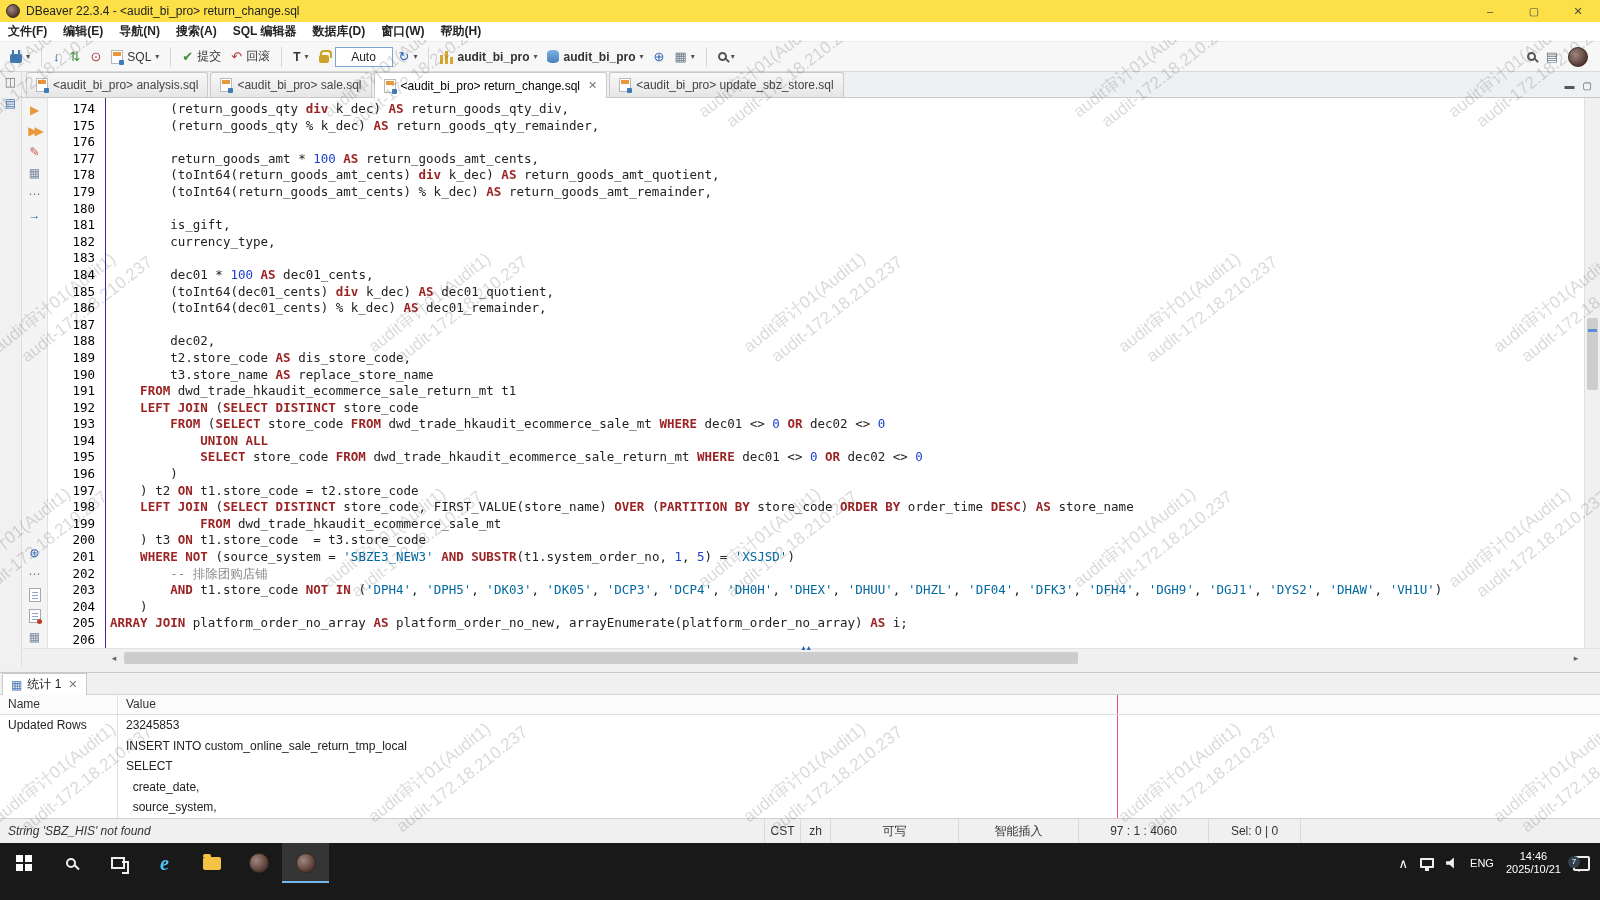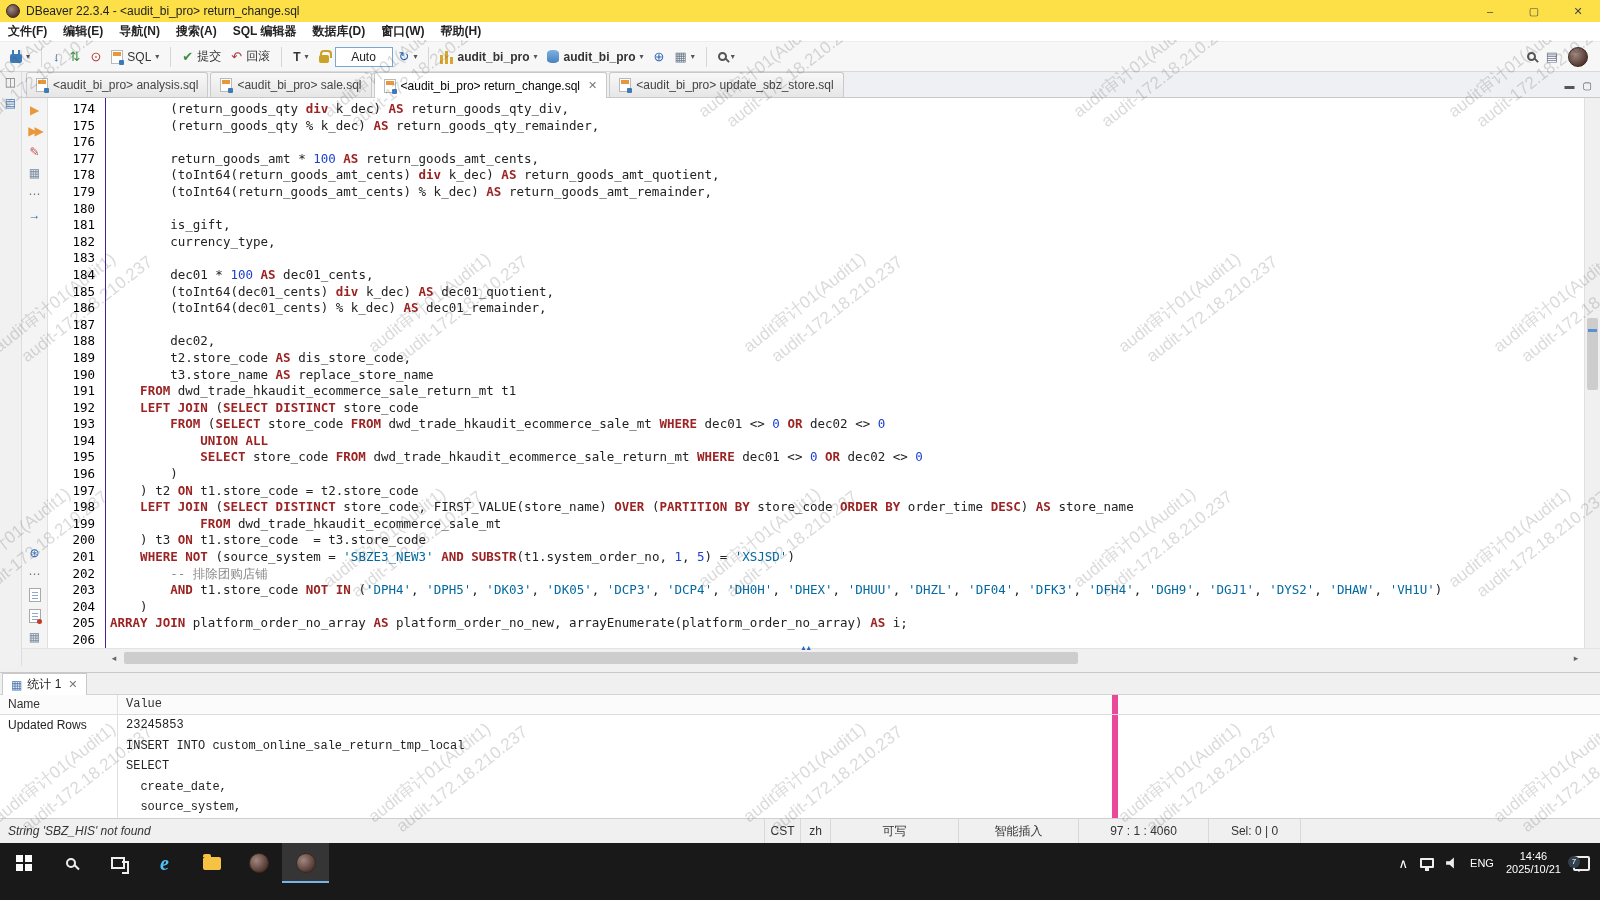--- a/index.html
+++ b/index.html
@@ -85,21 +85,21 @@
 
   
   .panel { height:146px; display:flex; flex-direction:column; background:#fff; border-top:1px solid #c9c9c9; flex:0 0 auto; }
   .paneltabs { height:22px; background:#f0f0f0; border-bottom:1px solid #d4d4d4; display:flex; align-items:flex-end; padding-left:2px; }
   .ptab { height:22px; background:#fff; border:1px solid #c9c9c9; border-bottom:none; display:flex; align-items:center; gap:5px; padding:0 8px; font-size:12px; margin-bottom:-1px; }
   .ptab .x { font-size:11px; color:#777; margin-left:2px; }
   .gridchar { color:#4a78b0; font-size:12px; }
   .ptable { flex:1; overflow:hidden; font-size:12px; }
   .phead { height:20px; display:flex; border-bottom:1px solid #ddd; background:#fbfbfb; color:#333; }
   .pc1 { width:118px; padding:2px 8px; border-right:1px solid #e0e0e0; flex:0 0 auto; }
-  .pc2 { width:1000px; padding:2px 8px; border-right:6px solid #ec4899; white-space:pre; overflow:hidden; flex:0 0 auto;font-family:Liberation Mono, monospace; }
+  .pc2 { width:1000px; padding:2px 8px; border-right:1px solid #ec4899; white-space:pre; overflow:hidden; flex:0 0 auto; }
   .prow { height:20.5px; display:flex; align-items:center; }
   .prow .pc1, .prow .pc2 { height:100%; display:flex; align-items:center; }
 
   
   .statusbar { height:25px; background:#f0f0f0; border-top:1px solid #cfcfcf; display:flex; align-items:stretch; font-size:12px; color:#333; flex:0 0 auto; }
   .smsg { flex:1; display:flex; align-items:center; padding-left:8px;font-style:italic; }
   .sseg { display:flex; align-items:center; justify-content:center; border-left:1px solid #d8d8d8; padding:0 6px; white-space:nowrap; }
   .sseg:nth-of-type(2){ width:36px; } .sseg:nth-of-type(3){ width:30px; }
   .sseg:nth-of-type(4){ width:128px; } .sseg:nth-of-type(5){ width:120px; }
   .sseg:nth-of-type(6){ width:130px; } .sseg:nth-of-type(7){ width:92px;text-align:center; }

